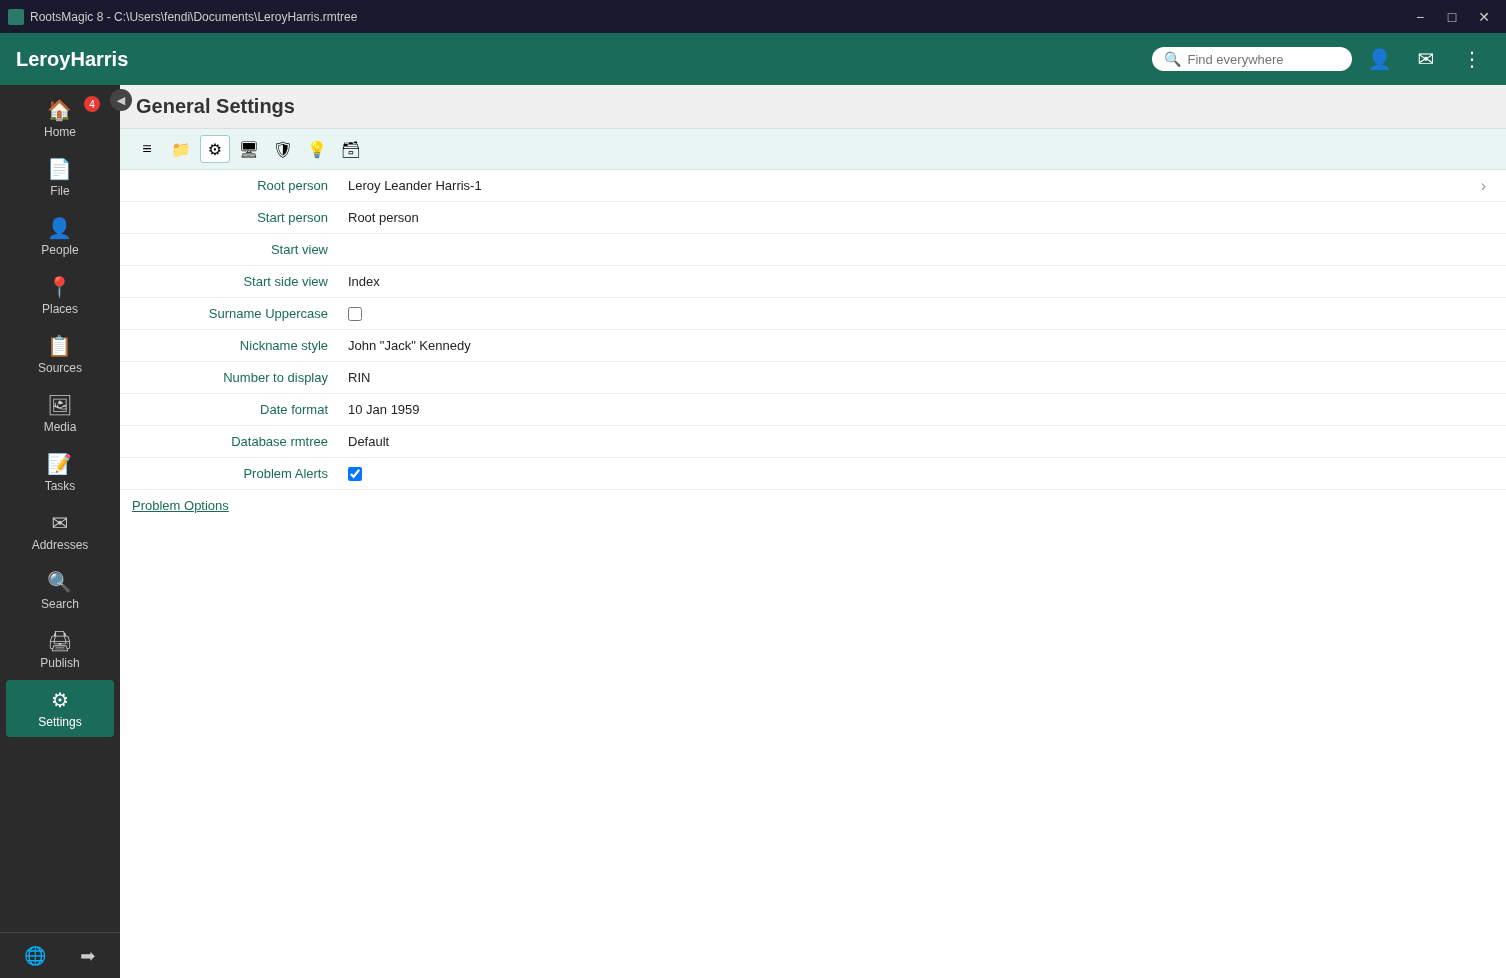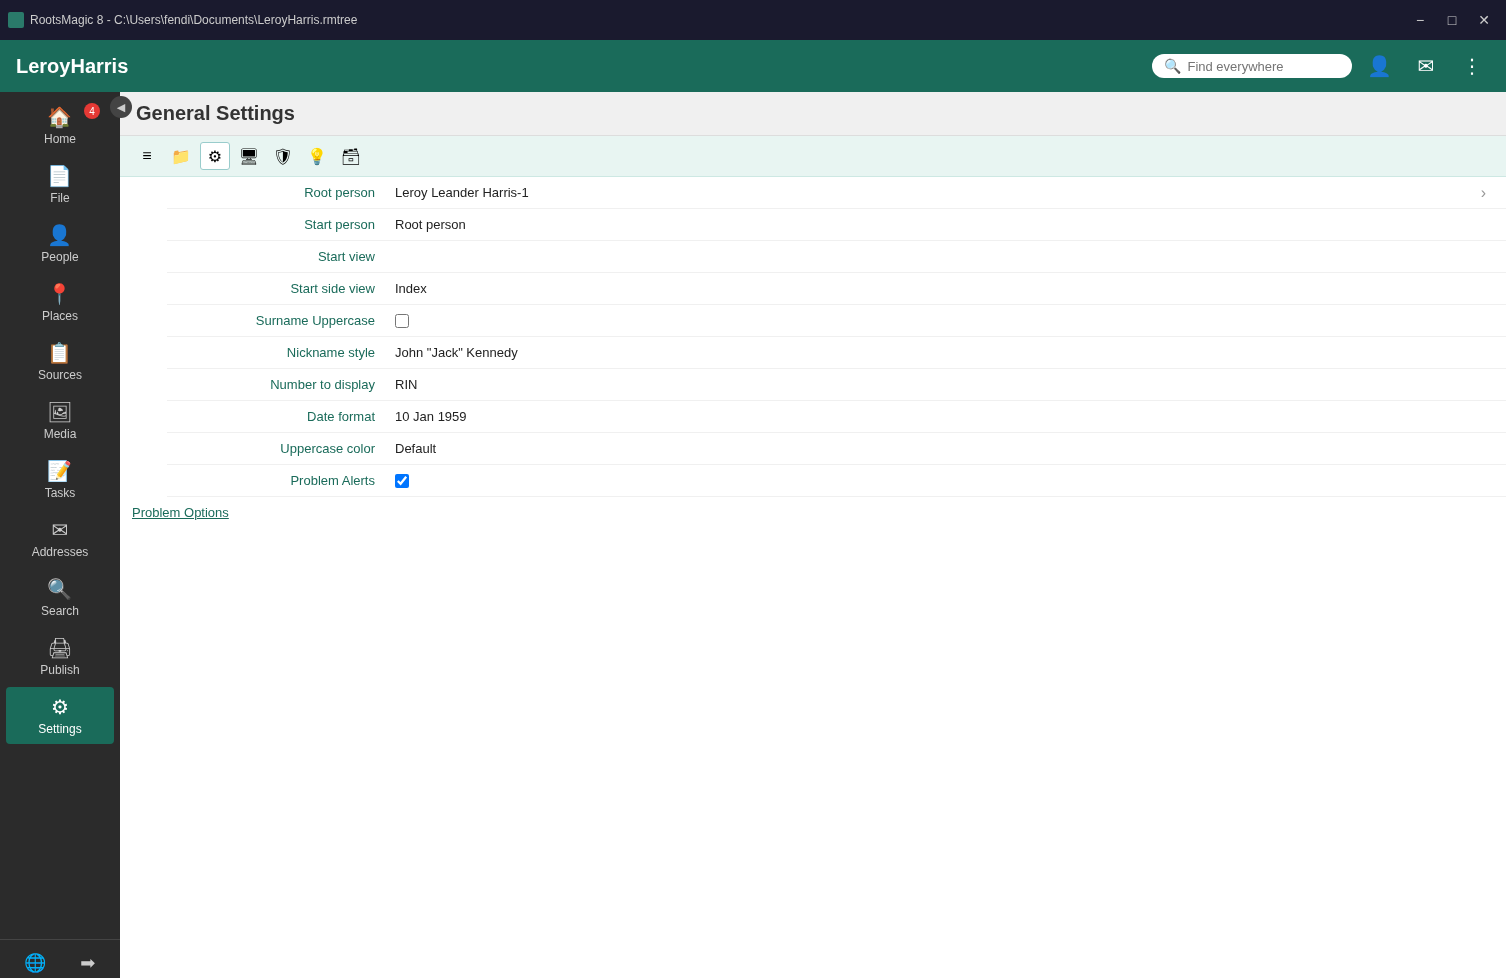--- a/index.html
+++ b/index.html
@@ -1,21 +1,21 @@
 <!DOCTYPE html>
 <html><head>
   <meta charset="utf-8">
   <style>
     * { box-sizing: border-box; margin: 0; padding: 0; }
     body { font-family: 'Segoe UI', Arial, sans-serif; font-size: 13px; background: #1e1e1e; color: #fff; width: 1506px; height: 978px; overflow: hidden; }
 
     
     .title-bar {
       background: #1a1a2e;
-      height: 40px;
+      height: 33px;
       display: flex;
       align-items: center;
       justify-content: space-between;
       padding: 0 8px;
       color: #ccc;
       font-size: 12px;
     }
     .title-bar-left { display: flex; align-items: center; gap: 6px; }
     .title-bar-icon { width: 16px; height: 16px; background: #2a7a6a; border-radius: 2px; }
     .title-bar-controls { display: flex; gap: 4px; }
@@ -167,21 +167,20 @@
 
     
     .settings-form {
       padding: 0;
     }
     .settings-row {
       display: flex;
       align-items: center;
       border-bottom: 1px solid #f0f0f0;
       min-height: 32px;
-      margin-left: 47px;
     }
     .settings-label {
       width: 220px;
       min-width: 220px;
       text-align: right;
       padding: 6px 12px 6px 8px;
       color: #1a6b5a;
       font-size: 13px;
     }
     .settings-value {
@@ -382,21 +381,21 @@
       </div>
 
       <div class="settings-row">
         <div class="settings-label">Date format</div>
         <div class="settings-value">
           <span>10 Jan 1959</span>
         </div>
       </div>
 
       <div class="settings-row">
-        <div class="settings-label">Uppercase color</div>
+        <div class="settings-label">Database rmtree</div>
         <div class="settings-value">
           <span>Default</span>
         </div>
       </div>
 
 
       <div class="settings-row">
         <div class="settings-label">Problem Alerts</div>
         <div class="settings-value">
           <input type="checkbox" style="width: 14px; height: 14px;" checked="">

